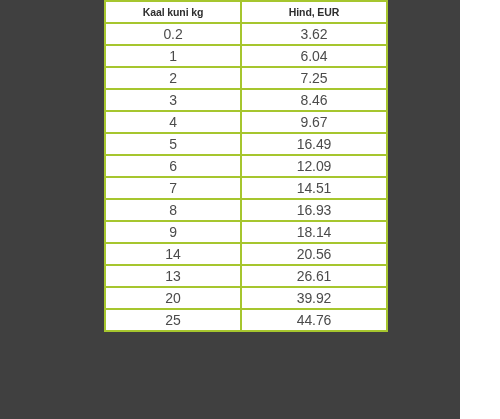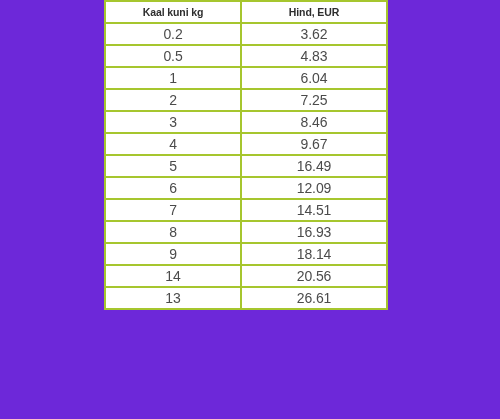--- a/index.html
+++ b/index.html
@@ -8,23 +8,23 @@
   }
   body {
     width: 500px;
     height: 419px;
     background: #ffffff;
     font-family: "Liberation Sans", sans-serif;
     overflow: hidden;
   }
   .page {
     position: relative;
-    width: 500px;
+    width: 460px;
     height: 419px;
-    background: #6d28d9;
+    background: #404040;
   }
   .price-table {
     position: absolute;
     left: 104px;
     top: 0px;
     width: 282px;
     border-collapse: collapse;
     table-layout: fixed;
     background: #ffffff;
   }
@@ -71,24 +71,20 @@
         <th>Kaal kuni kg</th>
         <th>Hind, EUR</th>
       </tr>
     </thead>
     <tbody id="table-body">
         <tr>
           <td class="cell-weight">0.2</td>
           <td class="cell-price">3.62</td>
         </tr>
         <tr>
-          <td class="cell-weight">0.5</td>
-          <td class="cell-price">4.83</td>
-        </tr>
-        <tr>
           <td class="cell-weight">1</td>
           <td class="cell-price">6.04</td>
         </tr>
         <tr>
           <td class="cell-weight">2</td>
           <td class="cell-price">7.25</td>
         </tr>
         <tr>
           <td class="cell-weight">3</td>
           <td class="cell-price">8.46</td>
@@ -118,16 +114,24 @@
           <td class="cell-price">18.14</td>
         </tr>
         <tr>
           <td class="cell-weight">14</td>
           <td class="cell-price">20.56</td>
         </tr>
         <tr>
           <td class="cell-weight">13</td>
           <td class="cell-price">26.61</td>
         </tr>
+        <tr>
+          <td class="cell-weight">20</td>
+          <td class="cell-price">39.92</td>
+        </tr>
+        <tr>
+          <td class="cell-weight">25</td>
+          <td class="cell-price">44.76</td>
+        </tr>
       </tbody>
   </table>
 
 </div>
 
 </body></html>

